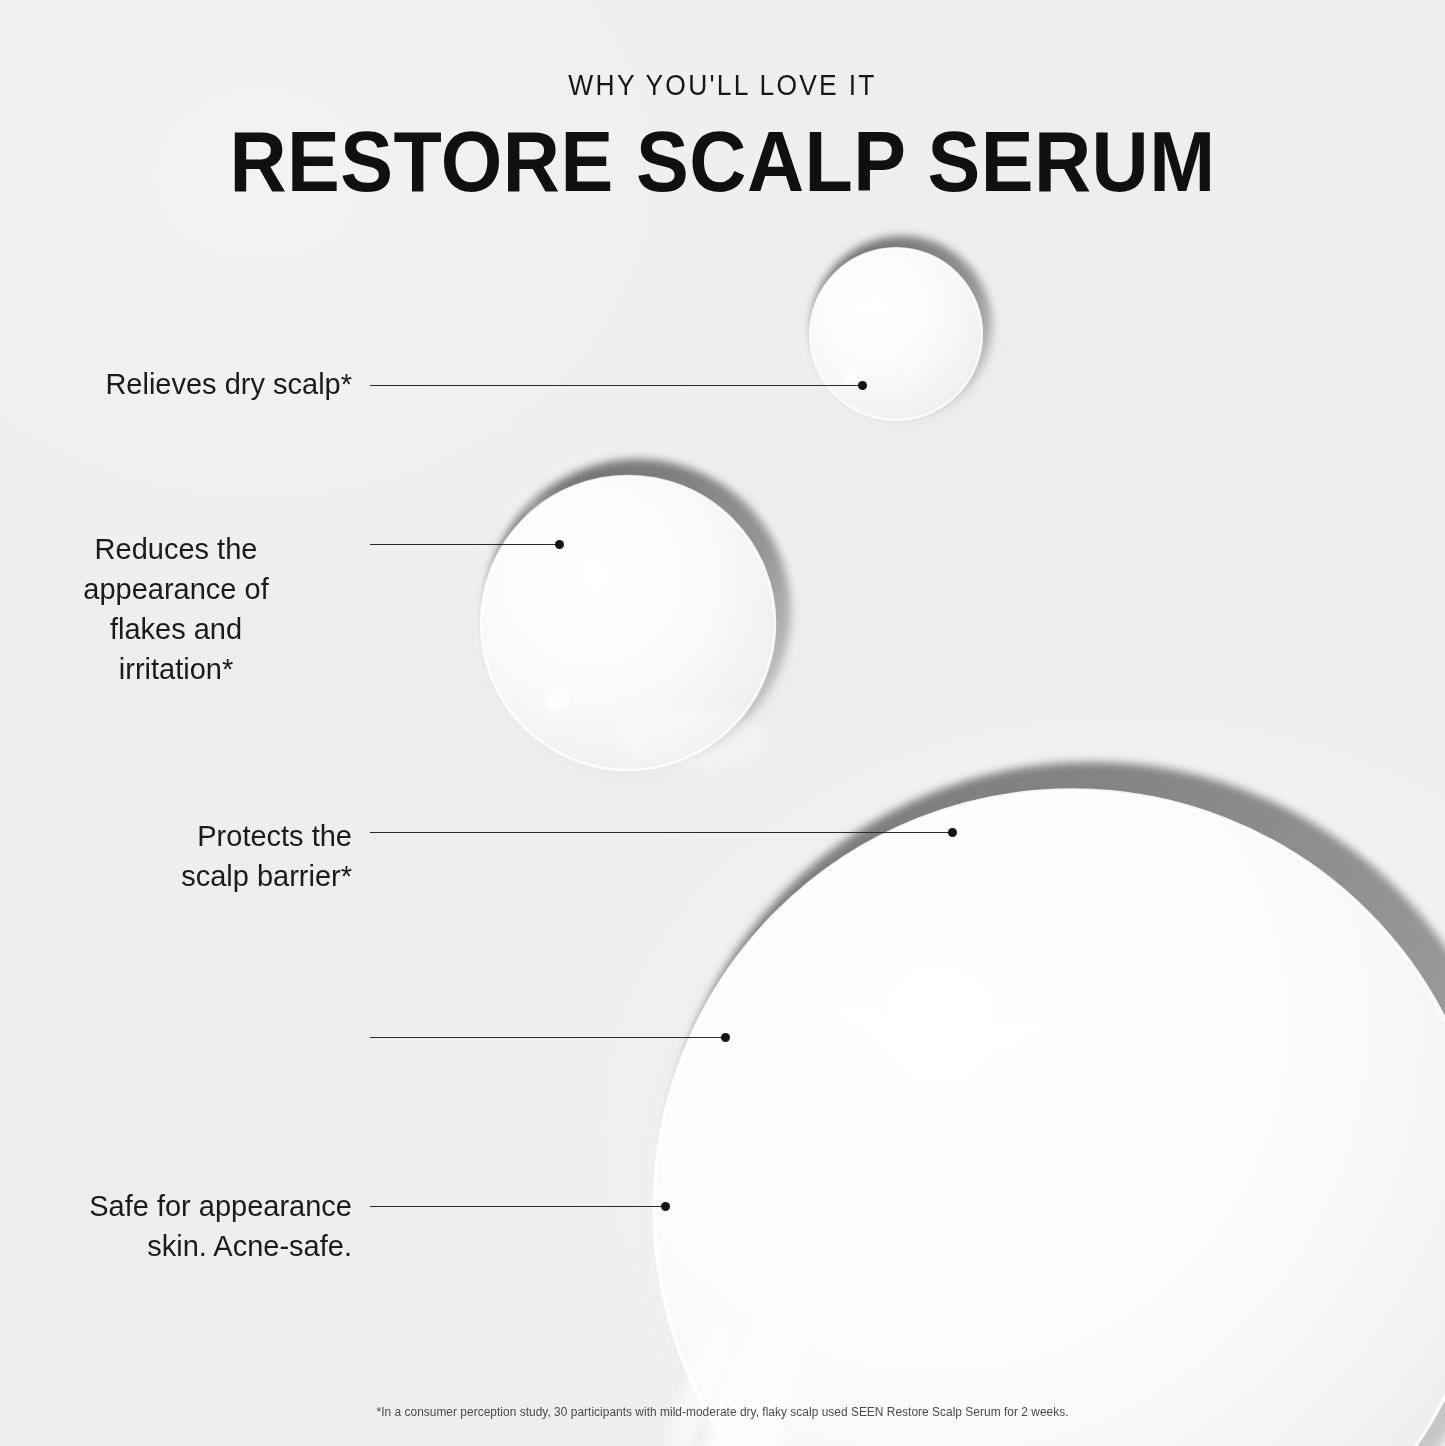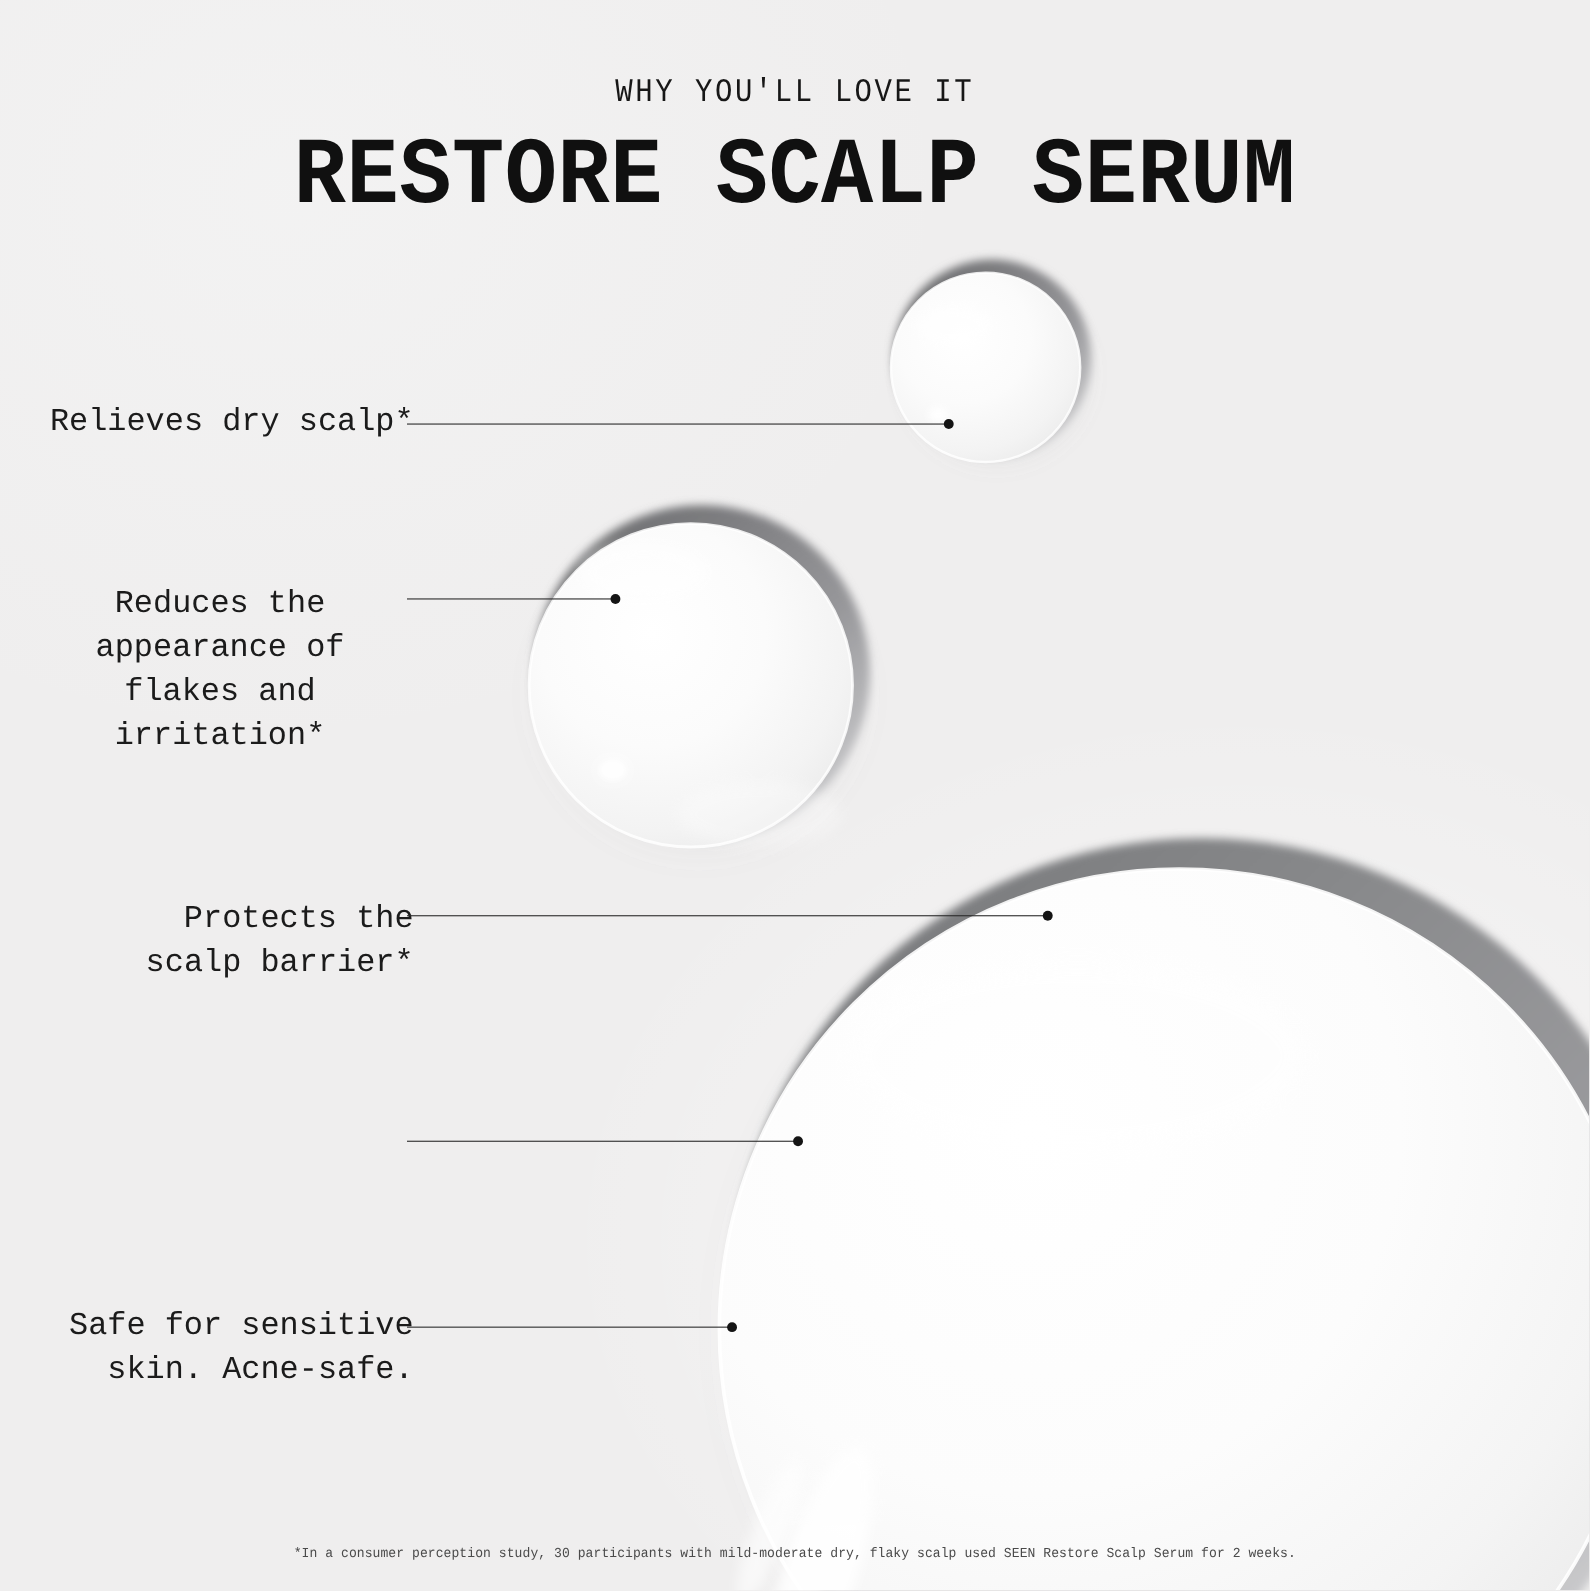--- a/index.html
+++ b/index.html
@@ -9,21 +9,21 @@
     background: #efeeee;
   }
   * { box-sizing: border-box; }
 
   .canvas {
     position: relative;
     width: 1445px;
     height: 1446px;
     overflow: hidden;
     background: #efeeee;
-    font-family: Liberation Mono, monospace;
+    font-family: Liberation Sans, sans-serif;
     color: #1a1a1a;
     -webkit-font-smoothing: antialiased;
   }
 
   
   .bg-wash {
     position: absolute;
     inset: 0;
     background:
       radial-gradient(ellipse 70% 55% at 78% 78%, rgba(255,255,255,0.55) 0%, rgba(255,255,255,0) 62%),
@@ -76,21 +76,20 @@
   .callout {
     position: absolute;
     left: 0;
     width: 352px;
     text-align: right;
     font-size: 29px;
     line-height: 40px;
     font-weight: 400;
     color: #1b1b1b;
     white-space: pre-line;
-    margin-left: 24px;
   }
 
   
   .leader {
     position: absolute;
     height: 1px;
     background: #2b2b2b;
   }
   .leader-dot {
     position: absolute;
@@ -222,20 +221,20 @@
   <div class="leader-dot" style="top: 540px; left: 555px;"></div>
 
   <div class="callout" style="top: 816px;">Protects the
 scalp barrier*</div>
   <div class="leader" style="top: 832px; left: 370px; width: 582px;"></div>
   <div class="leader-dot" style="top: 828px; left: 948px;"></div>
 
   <div class="leader" style="top: 1037px; left: 370px; width: 355px;"></div>
   <div class="leader-dot" style="top: 1033px; left: 721px;"></div>
 
-  <div class="callout" style="top: 1186px;">Safe for sensitive
+  <div class="callout" style="top: 1186px;">Safe for appearance
 skin. Acne-safe.</div>
   <div class="leader" style="top: 1206px; left: 370px; width: 295px;"></div>
   <div class="leader-dot" style="top: 1202px; left: 661px;"></div>
 
   <div class="footnote" style="top: 1405px;">*In a consumer perception study, 30 participants with mild-moderate dry, flaky scalp used SEEN Restore Scalp Serum for 2 weeks.</div>
 
 </div>
 
 </body></html>

